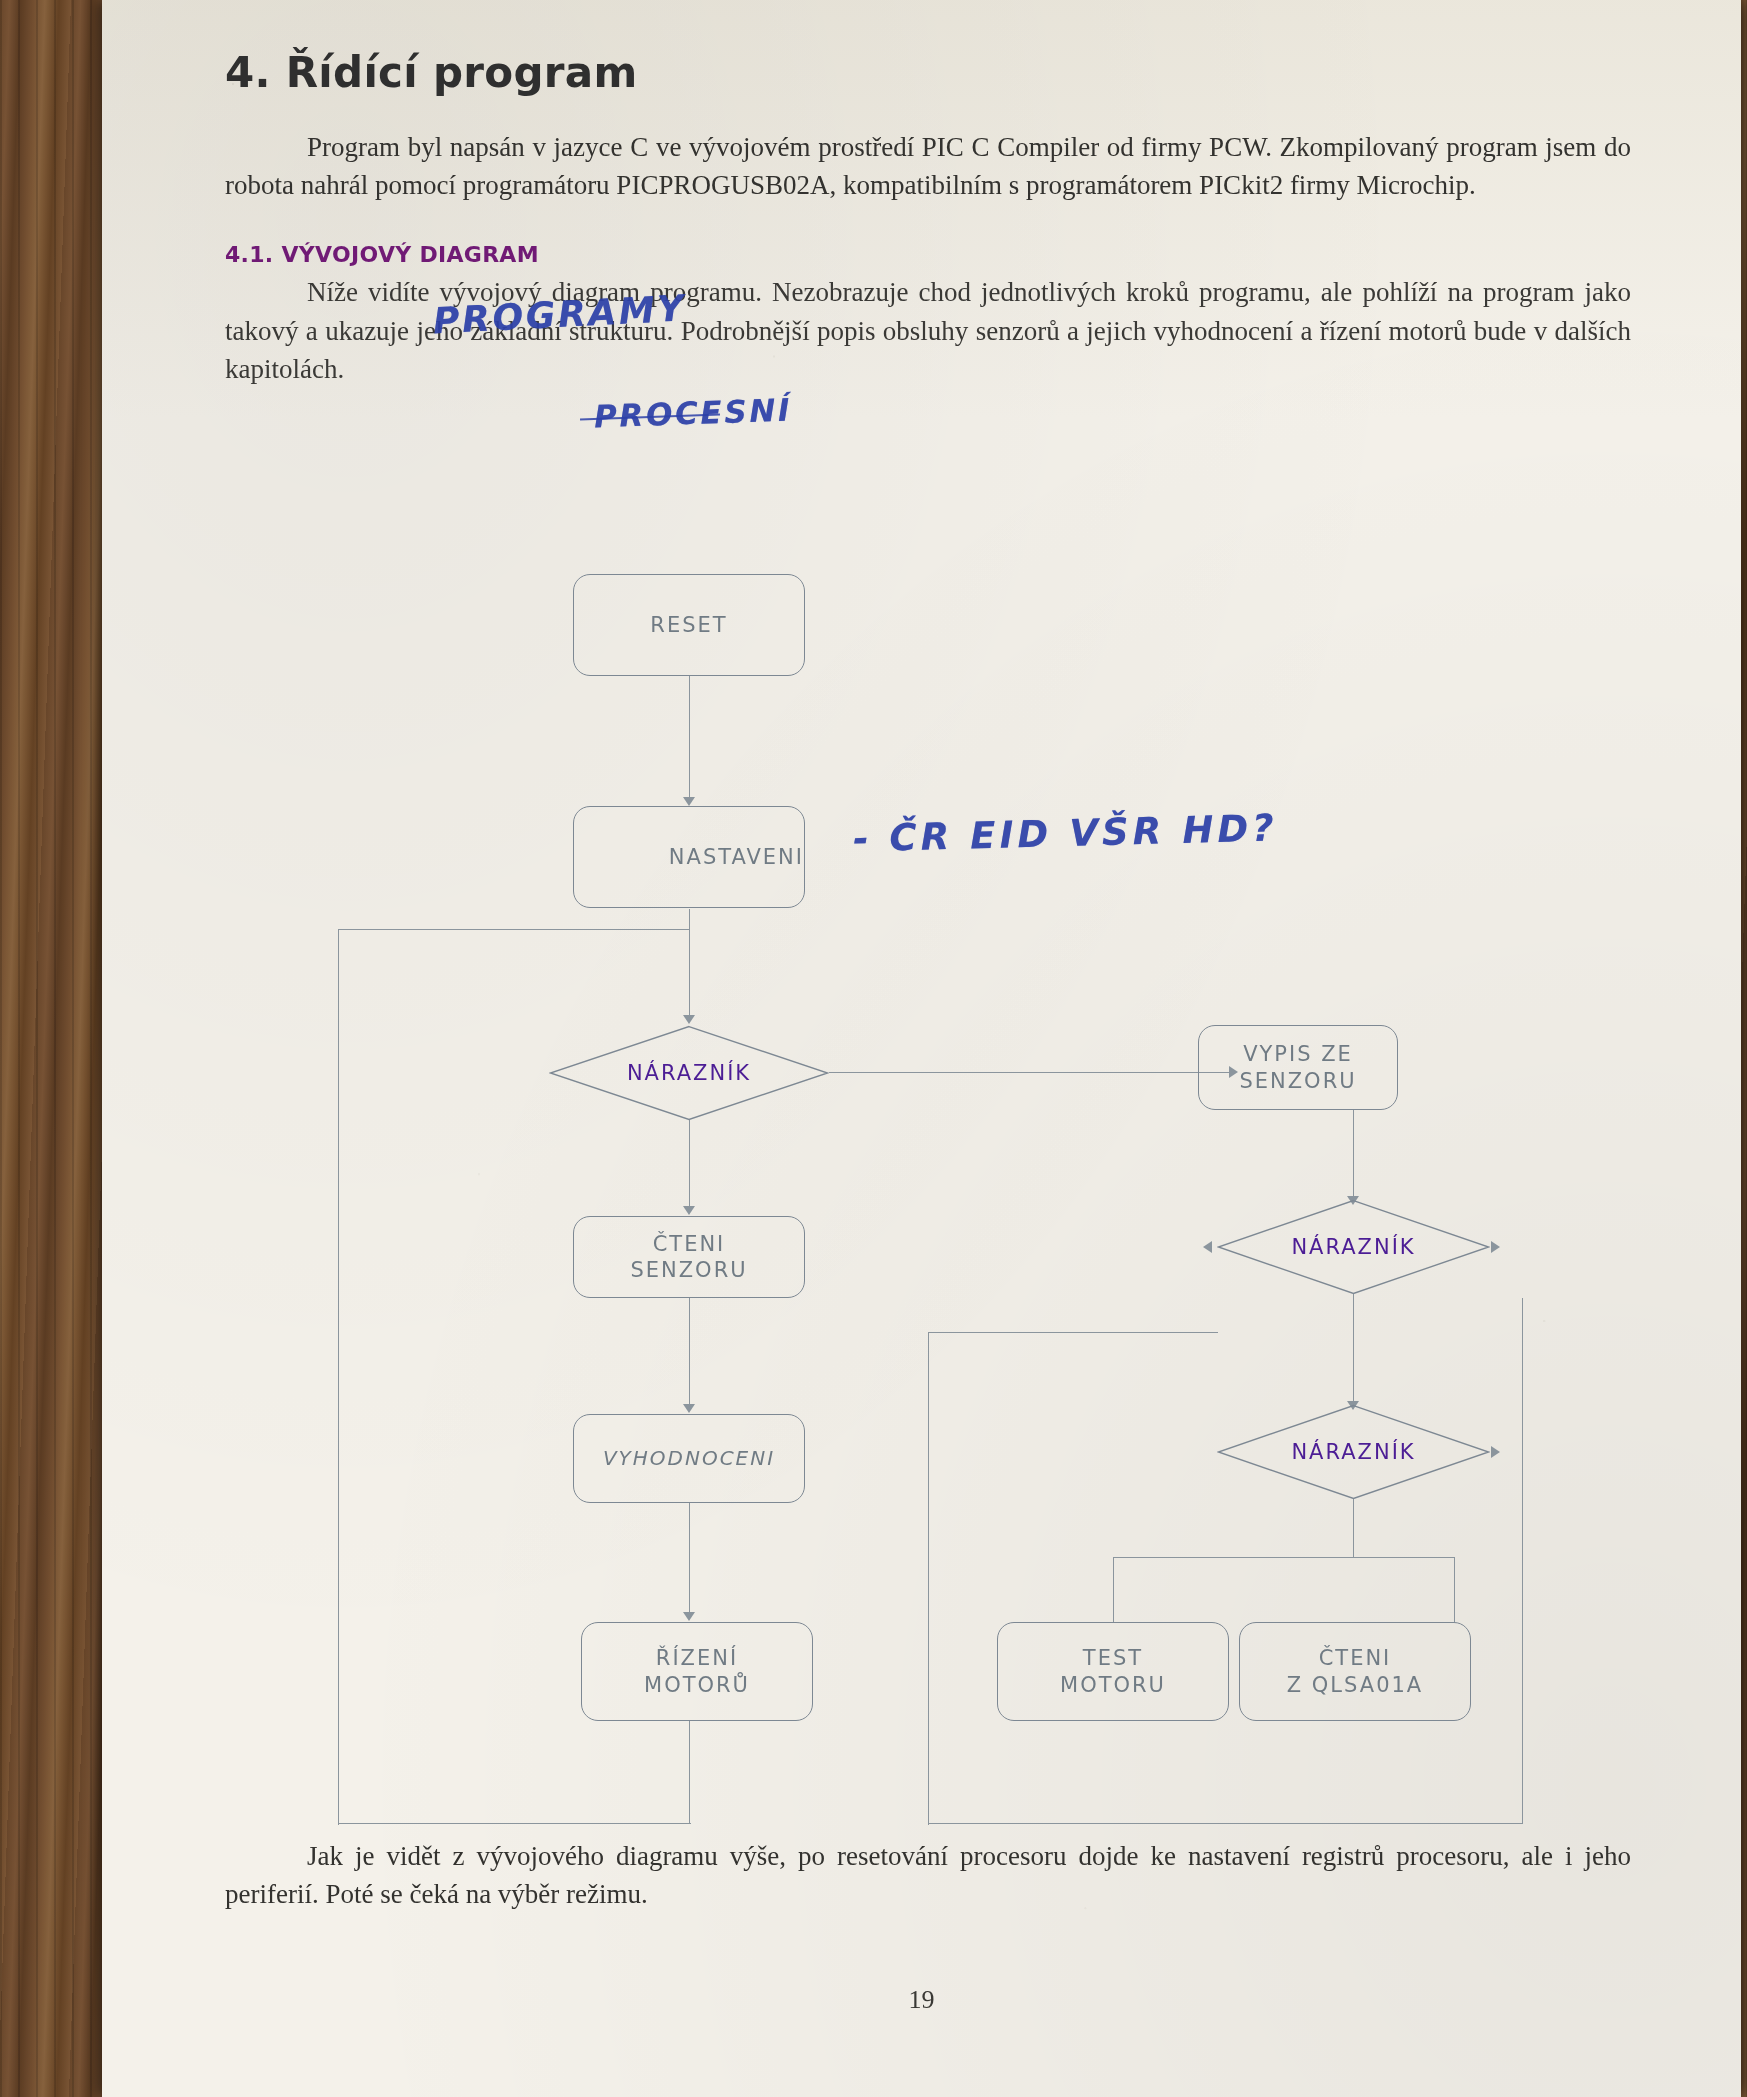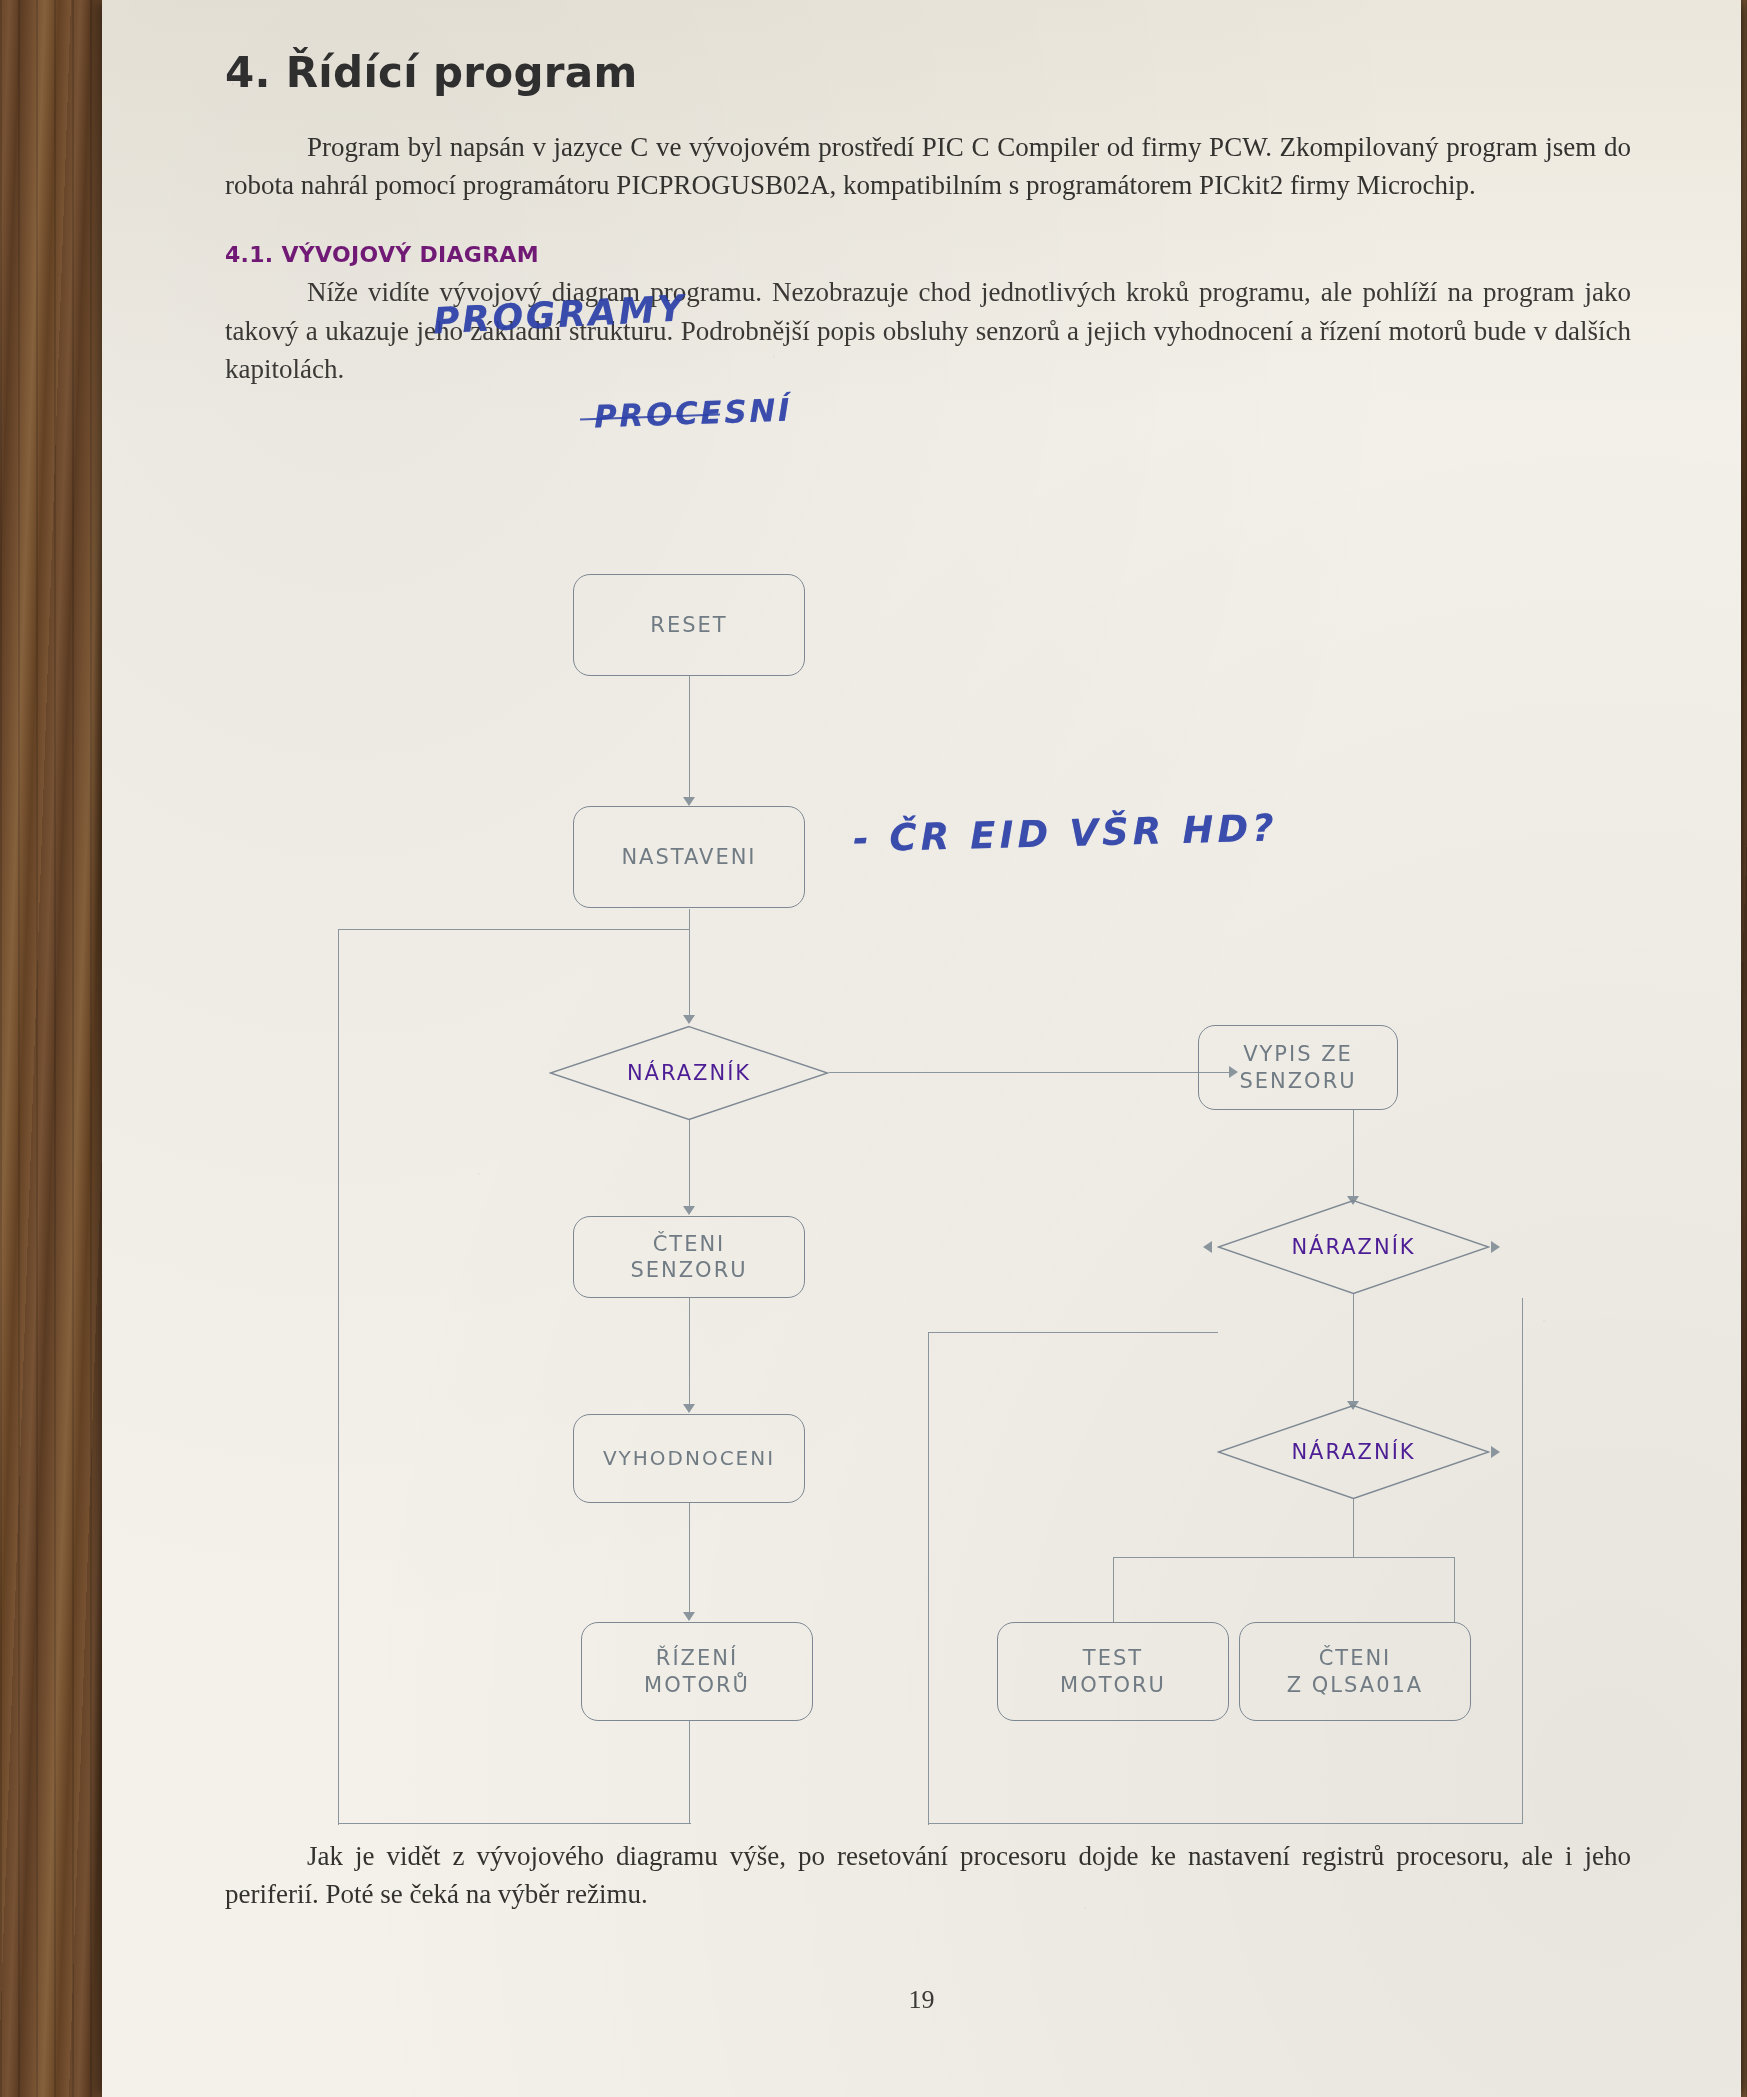--- a/index.html
+++ b/index.html
@@ -225,21 +225,21 @@
   <div class="hand" id="hand3">- ČR EID VŠR HD?</div>
 
   <div class="chart">
 
     <div class="node box" style="left:184px; top:0px; width:232px; height:102px;">
       <span>RESET</span>
     </div>
     <div class="line v" style="left:300px; top:102px; height:123px;"></div>
     <div class="arrow" style="left:294px; top:223px;"></div>
 
-    <div class="node box" style="left:184px; top:232px; width:232px; height:102px;">
+    <div class="node box" style="left:184px; top:232px; width:232px; height:102px;justify-content:flex-end;">
       <span>NASTAVENI</span>
     </div>
     <div class="line v" style="left:300px; top:335px; height:109px;"></div>
     <div class="arrow" style="left:294px; top:441px;"></div>
 
     <div class="diamond-wrap" style="left:160px; top:451px; width:280px; height:96px;">
       <svg width="280" height="96" viewBox="0 0 410 140">
         <polygon points="205,2 408,70 205,138 2,70" fill="none" stroke="#7d8893" stroke-width="2"></polygon>
       </svg>
       <div class="diamond-label">NÁRAZNÍK</div>
@@ -251,21 +251,21 @@
     <div class="line v" style="left:300px; top:546px; height:89px;"></div>
     <div class="arrow" style="left:294px; top:632px;"></div>
 
     <div class="node box" style="left:184px; top:642px; width:232px; height:82px; white-space:pre-line;">
       <span>ČTENI
 SENZORU</span>
     </div>
     <div class="line v" style="left:300px; top:724px; height:109px;"></div>
     <div class="arrow" style="left:294px; top:830px;"></div>
 
-    <div class="node box" style="left:184px; top:840px; width:232px; height:89px; font-size:20px;">
+    <div class="node box" style="left:184px; top:840px; width:232px; height:89px; font-size:20px;font-style:italic;">
       <span>VYHODNOCENI</span>
     </div>
     <div class="line v" style="left:300px; top:929px; height:113px;"></div>
     <div class="arrow" style="left:294px; top:1038px;"></div>
 
     <div class="node box" style="left:192px; top:1048px; width:232px; height:99px; white-space:pre-line;">
       <span>ŘÍZENÍ
 MOTORŮ</span>
     </div>
 

